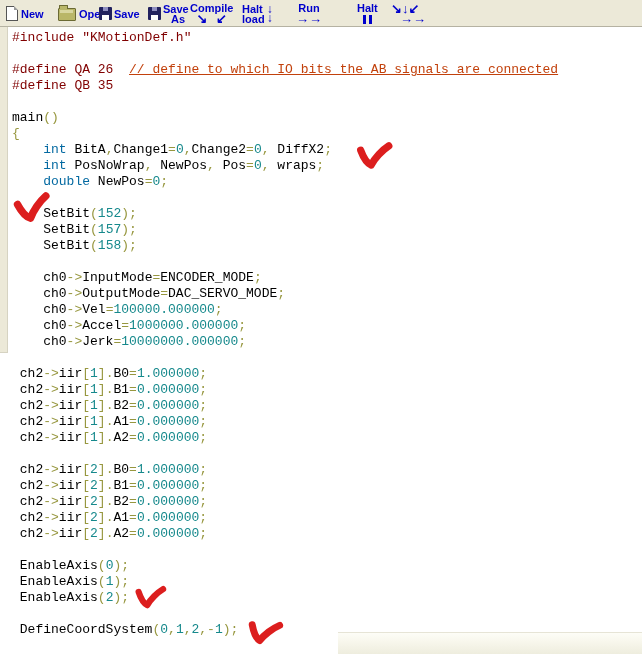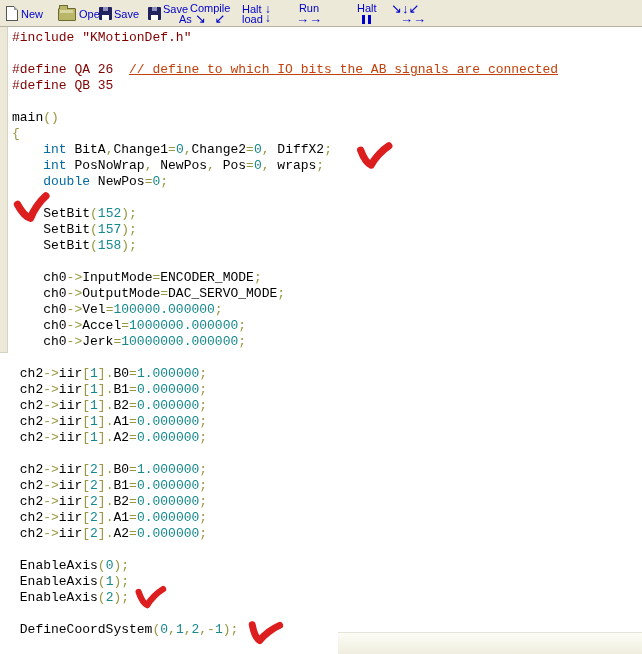--- a/index.html
+++ b/index.html
@@ -7,21 +7,21 @@
     position:relative;width:642px;height:654px;overflow:hidden;
     background:#ffffff;font-family:"Liberation Sans",sans-serif;
   }
   
   .toolbar{
     position:absolute;left:0;top:0;width:642px;height:27px;
     background:#ece9d8;border-bottom:1px solid #b5b2a2;box-sizing:border-box;
   }
   .tbtn{
     position:absolute;top:1px;height:25px;display:flex;align-items:center;
-    color:#0000cc;font-weight:normal;font-size:11px;cursor:pointer;white-space:nowrap;
+    color:#0000cc;font-weight:bold;font-size:11px;cursor:pointer;white-space:nowrap;
   }
   .btn-new{left:6px;}  .btn-open{left:58px;} .btn-save{left:99px;}
   .btn-saveas{left:148px;} .btn-compile{left:190px;} .btn-download{left:242px;}
   .btn-run{left:296px;} .btn-halt{left:357px;} .btn-step{left:391px;}
   .col{display:flex;flex-direction:column;align-items:center;line-height:11px;}
   .col-l{display:flex;flex-direction:column;align-items:flex-start;line-height:10px;}
   .arrows{font-size:13px;line-height:10px;word-spacing:5px;}
   .arrows-sm{font-size:12px;line-height:9px;}
   
   .page-icon{width:10px;height:13px;background:#ffffff;border:1px solid #555;
@@ -83,21 +83,21 @@
 
     <div class="tbtn btn-save">
       <span class="floppy-icon"></span>
       <span>Save</span>
     </div>
 
     <div class="tbtn btn-saveas">
       <span class="floppy-icon"></span>
       <span class="col-l">
         <span>Save</span>
-        <span style="margin-left:16px;">As</span>
+        <span style="margin-left:8px;">As</span>
       </span>
     </div>
 
     <div class="tbtn btn-compile">
       <span class="col">
         <span>Compile</span>
         <span class="arrows">↘ ↙</span>
       </span>
     </div>
 

